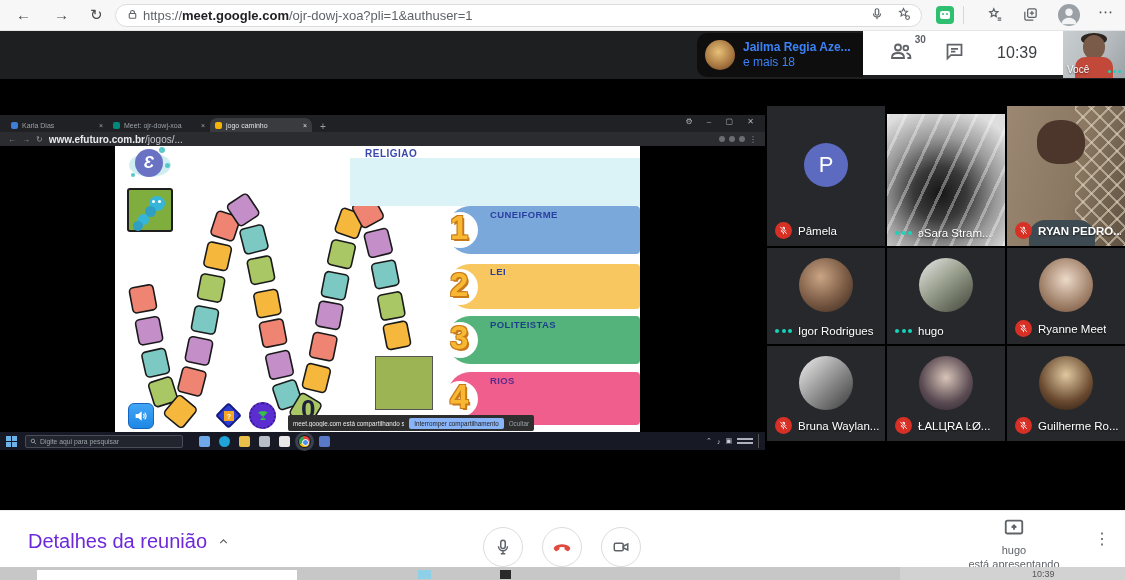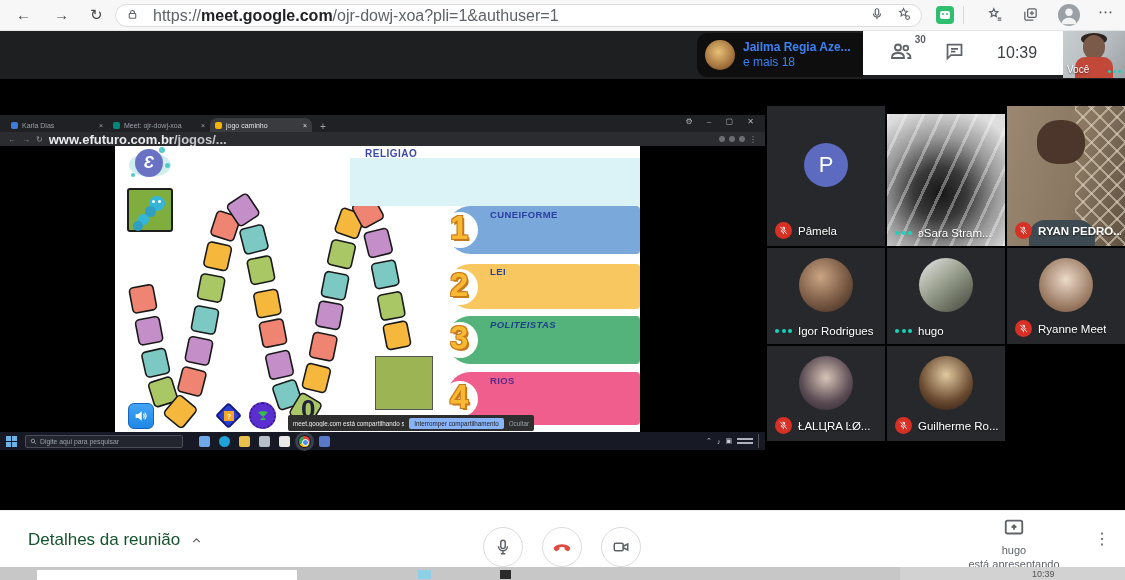--- a/index.html
+++ b/index.html
@@ -5,21 +5,21 @@
   html,body{margin:0;padding:0;background:#000;}
   *{box-sizing:border-box;font-family:"Liberation Sans",sans-serif;}
   .screen{position:relative;width:1125px;height:580px;overflow:hidden;background:#000;}
 
   
   .browser-bar{position:absolute;left:0;top:0;width:1125px;height:31px;background:#f7f7f7;border-bottom:1px solid #e6e6e6;}
   .nav-ic{position:absolute;top:5px;font-size:15px;color:#4a4a4a;cursor:pointer;line-height:20px;}
   .nav-back{left:16px;} .nav-fwd{left:54px;} .nav-re{left:90px;}
   .url-pill{position:absolute;left:115px;top:4px;width:807px;height:23px;background:#fff;border:1px solid #dcdcdc;border-radius:12px;display:flex;align-items:center;padding:0 10px;}
   .url-pill svg{flex:none;}
-  .url-text{font-size:16px;color:#5f6368;margin-left:14px;white-space:nowrap;overflow:hidden;flex:1;}
+  .url-text{font-size:13px;color:#5f6368;margin-left:4px;white-space:nowrap;overflow:hidden;flex:1;}
   .url-text b{color:#202124;font-weight:700;}
   .pill-right{display:flex;align-items:center;gap:12px;}
   .ext-green{position:absolute;left:936px;top:6px;width:18px;height:18px;border-radius:4px;background:#2fbf71;cursor:pointer;}
   .ext-green::after{content:"";position:absolute;left:4px;top:5px;width:10px;height:8px;border-radius:2px;background:#fff;}
   .ext-green::before{content:"";position:absolute;left:6px;top:7px;width:2px;height:2px;border-radius:50%;background:#2fbf71;box-shadow:4px 0 0 #2fbf71;z-index:1;}
   .tb-div{position:absolute;left:963px;top:6px;width:1px;height:18px;background:#d8d8d8;}
   .tb-ic{position:absolute;top:6px;cursor:pointer;}
   .tb-fav{left:986px;} .tb-col{left:1022px;}
   .tb-avatar{position:absolute;left:1058px;top:4px;width:22px;height:22px;border-radius:50%;background:#9aa0a6;overflow:hidden;cursor:pointer;}
   .tb-dots{position:absolute;left:1098px;top:3px;font-size:15px;color:#4a4a4a;cursor:pointer;}
@@ -51,21 +51,21 @@
   .stage{position:absolute;left:0;top:25px;width:765px;height:346px;background:#000;}
   .pwin{position:absolute;left:0;top:11px;width:765px;height:335px;}
   .pw-tabs{position:relative;height:17px;background:#202124;display:flex;align-items:flex-end;padding-left:6px;}
   .pw-tab{width:102px;height:14px;display:flex;align-items:center;gap:4px;padding:0 5px;color:#9aa0a6;font-size:7px;cursor:pointer;white-space:nowrap;overflow:hidden;}
   .pw-tab.active{background:#3a3b3f;color:#dfe1e5;border-radius:7px 7px 0 0;}
   .tab-ico{width:7px;height:7px;border-radius:2px;flex:none;}
   .tab-x{margin-left:auto;font-size:7px;}
   .pw-plus{color:#9aa0a6;font-size:10px;margin-left:8px;cursor:pointer;}
   .pw-ctrls{position:absolute;right:5px;top:2px;color:#b0b3b8;font-size:8px;letter-spacing:6px;cursor:pointer;}
   .pw-nav{position:relative;height:14px;background:#2b2c2f;display:flex;align-items:center;padding:0 8px;gap:6px;color:#8f949a;font-size:8px;}
-  .pw-url{color:#c3c7cc;font-size:13px;white-space:nowrap;overflow:hidden;flex:1;font-weight:bold;}
+  .pw-url{color:#c3c7cc;font-size:10px;white-space:nowrap;overflow:hidden;flex:1;}
   .pw-url b{color:#e8eaed;}
   .pw-navright{display:flex;gap:4px;align-items:center;}
   .mini-dot{width:6px;height:6px;border-radius:50%;background:#6a6d72;}
   .pw-page{position:relative;height:286px;background:#000;}
 
   
   .game{position:absolute;left:115px;top:0;width:525px;height:286px;background:#fff;overflow:hidden;}
   #board-svg{position:absolute;left:0;top:0;pointer-events:none;}
   .elogo{position:absolute;left:14px;top:3px;width:44px;height:32px;}
   .elogo .cloud{position:absolute;left:0;top:4px;width:42px;height:24px;border-radius:50%;background:#cfeef2;}
@@ -82,21 +82,21 @@
   .cat-b3{position:absolute;left:4px;top:31px;width:10px;height:10px;border-radius:50%;background:#2f9fc4;}
   .gq-title{position:absolute;left:250px;top:2px;font-size:10px;font-weight:700;color:#3949ab;letter-spacing:.5px;}
   .gq-panel{position:absolute;left:235px;top:12px;width:290px;height:48px;background:#dbf3f6;}
   .answers{position:absolute;left:333px;top:0;width:192px;height:286px;}
   .ans{position:absolute;left:0;width:192px;border-radius:22px 4px 4px 22px;cursor:pointer;}
   .ans .numbg{position:absolute;left:-6px;top:50%;transform:translateY(-50%);width:36px;height:36px;border-radius:50%;background:#fff;}
   .ans .num{position:absolute;left:2px;top:50%;transform:translateY(-56%);font-size:33px;font-weight:800;color:#f8b831;text-shadow:2px 2px 0 #c87a1a,-1px -1px 0 #c87a1a,1px -1px 0 #c87a1a,-1px 1px 0 #c87a1a;}
   .ans .albl{position:absolute;left:42px;top:50%;transform:translateY(-50%);font-size:9.5px;font-weight:700;letter-spacing:.4px;}
   .ans:nth-child(1){top:60px;height:48px;} .ans:nth-child(1) .albl{transform:translateY(-190%);}
   .ans:nth-child(2){top:118px;height:45px;} .ans:nth-child(2) .albl{transform:translateY(-190%);}
-  .ans:nth-child(3){top:170px;height:48px;} .ans:nth-child(3) .albl{transform:translateY(-190%);font-style:italic;}
+  .ans:nth-child(3){top:170px;height:48px;} .ans:nth-child(3) .albl{transform:translateY(-190%);}
   .ans:nth-child(4){top:226px;height:53px;} .ans:nth-child(4) .albl{transform:translateY(-220%);}
   .big-square{position:absolute;left:260px;top:210px;width:58px;height:54px;background:#9cb454;border:1px solid #555;}
   .snd-btn{position:absolute;left:13px;top:257px;width:26px;height:26px;border-radius:6px;background:linear-gradient(#42a5f5,#1e88e5);border:1px solid #1565c0;display:flex;align-items:center;justify-content:center;cursor:pointer;}
   .dice{position:absolute;left:100px;top:256px;width:28px;height:28px;cursor:pointer;}
   .dice .cube{position:absolute;left:4px;top:4px;width:19px;height:19px;background:#2e3ed0;border:2px solid #151a80;border-radius:3px;transform:rotate(45deg);}
   .dice .face{position:absolute;left:9px;top:9px;width:10px;height:10px;background:#f5a623;color:#fff;font-size:7px;font-weight:700;display:flex;align-items:center;justify-content:center;transform:rotate(0deg);z-index:1;}
   .badge{position:absolute;left:134px;top:256px;width:27px;height:27px;border-radius:50%;background:#5a2ed0;border:2px dotted #3a1a90;display:flex;align-items:center;justify-content:center;cursor:pointer;}
   .score{position:absolute;left:186px;top:248px;font-size:26px;font-weight:800;color:#20203a;}
   .share-bar{position:absolute;left:173px;top:269px;width:246px;height:16px;background:#2e2e2e;border-radius:2px;display:flex;align-items:center;padding:0 5px;gap:5px;z-index:5;}
   .share-msg{color:#e8eaed;font-size:6.3px;white-space:nowrap;overflow:hidden;flex:1;}
@@ -137,21 +137,21 @@
   .tile.video-bw::before{content:"";position:absolute;inset:0;background:repeating-linear-gradient(115deg,rgba(255,255,255,.35) 0 3px,transparent 3px 16px);}
   .tile.video-boy{background:linear-gradient(105deg,#9c8872 0%,#8a7862 55%,#5f5142 100%);}
   .tile.video-boy::before{content:"";position:absolute;right:0;top:0;width:42%;height:100%;background:repeating-linear-gradient(45deg,rgba(226,214,192,.55) 0 2px,transparent 2px 12px),repeating-linear-gradient(-45deg,rgba(226,214,192,.55) 0 2px,transparent 2px 12px);}
   .tile.video-boy .head{position:absolute;left:30px;top:14px;width:48px;height:44px;border-radius:46% 46% 42% 42%;background:#4c352a;}
   .tile.video-boy .body{position:absolute;left:22px;bottom:0;width:66px;height:26px;border-radius:16px 16px 0 0;background:#3e4a52;}
   .tile.video-boy .pname{font-weight:700;}
 
   
   .footer{position:absolute;left:0;top:510px;width:1125px;height:57px;background:#fff;border-top:1px solid #ececec;}
   .details{position:absolute;left:28px;top:19px;display:flex;align-items:center;gap:10px;cursor:pointer;}
-  .details span{font-size:17px;color:#14532d;text-align:center;}
+  .details span{font-size:20px;color:#6d28d9;text-align:center;}
   .ctl-btn{position:absolute;top:16px;width:40px;height:40px;border-radius:50%;background:#fff;border:1px solid #dadce0;display:flex;align-items:center;justify-content:center;cursor:pointer;}
   .ctl-mic{left:483px;} .ctl-end{left:542px;} .ctl-cam{left:601px;}
   .present-box{position:absolute;left:968px;top:6px;width:92px;text-align:center;cursor:pointer;}
   .present-box .pline{font-size:11px;color:#5f6368;line-height:14px;}
   .foot-dots{position:absolute;left:1094px;top:18px;font-size:16px;color:#5f6368;cursor:pointer;}
 
   
   .strip{position:absolute;left:0;top:567px;width:1125px;height:13px;background:#c7c7c7;overflow:hidden;}
   .strip .wbox{position:absolute;left:37px;top:3px;width:260px;height:10px;background:#fff;}
   .strip .bbox{position:absolute;left:418px;top:3px;width:13px;height:9px;background:#8ed0e8;}
@@ -478,20 +478,34 @@
                 <rect x="9" y="4" width="6" height="11" rx="3" fill="#fff"></rect>
                 <path d="M7 11a5 5 0 0 0 10 0M12 16v4" stroke="#fff" stroke-width="2" fill="none"></path>
                 <line x1="5" y1="4" x2="19" y2="19" stroke="#d93025" stroke-width="5"></line>
                 <line x1="5" y1="4" x2="19" y2="19" stroke="#fff" stroke-width="2"></line>
               </svg>
             </span>
             <span class="pname">Ryanne Meet</span>
           </div>
         </div>
         <div class="tile">
+          <div class="pavatar" style="background: linear-gradient(135deg, rgb(240, 240, 240) 0%, rgb(138, 138, 138) 55%, rgb(58, 58, 58) 100%);"></div>
+          <div class="pname-row">
+            <span class="mic-off">
+              <svg width="11" height="11" viewBox="0 0 24 24">
+                <rect x="9" y="4" width="6" height="11" rx="3" fill="#fff"></rect>
+                <path d="M7 11a5 5 0 0 0 10 0M12 16v4" stroke="#fff" stroke-width="2" fill="none"></path>
+                <line x1="5" y1="4" x2="19" y2="19" stroke="#d93025" stroke-width="5"></line>
+                <line x1="5" y1="4" x2="19" y2="19" stroke="#fff" stroke-width="2"></line>
+              </svg>
+            </span>
+            <span class="pname">Bruna Waylan...</span>
+          </div>
+        </div>
+        <div class="tile">
           <div class="pavatar" style="background: radial-gradient(circle at 50% 40%, rgb(216, 196, 184) 0%, rgb(90, 74, 82) 60%, rgb(42, 34, 46) 100%);"></div>
           <div class="pname-row">
             <span class="mic-off">
               <svg width="11" height="11" viewBox="0 0 24 24">
                 <rect x="9" y="4" width="6" height="11" rx="3" fill="#fff"></rect>
                 <path d="M7 11a5 5 0 0 0 10 0M12 16v4" stroke="#fff" stroke-width="2" fill="none"></path>
                 <line x1="5" y1="4" x2="19" y2="19" stroke="#d93025" stroke-width="5"></line>
                 <line x1="5" y1="4" x2="19" y2="19" stroke="#fff" stroke-width="2"></line>
               </svg>
             </span>

